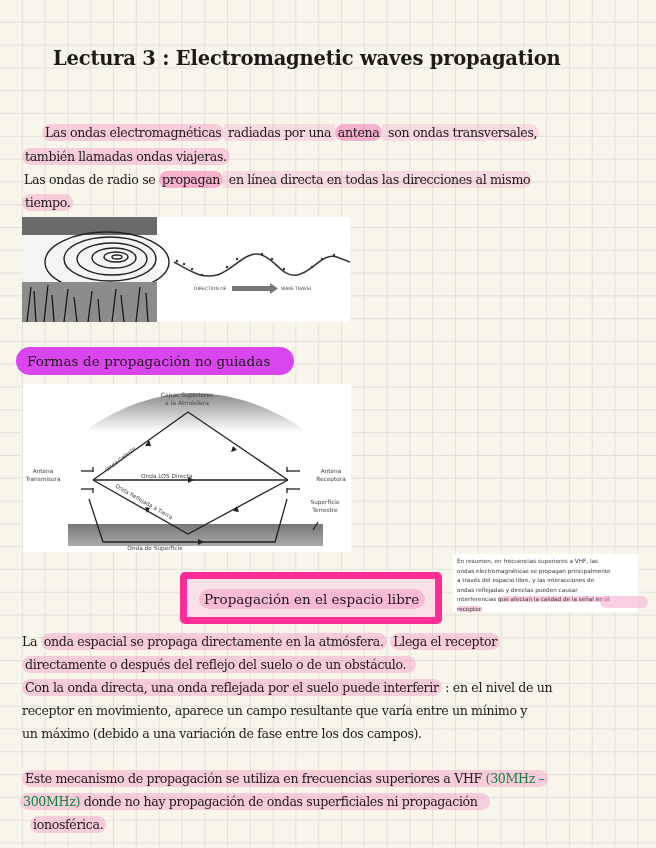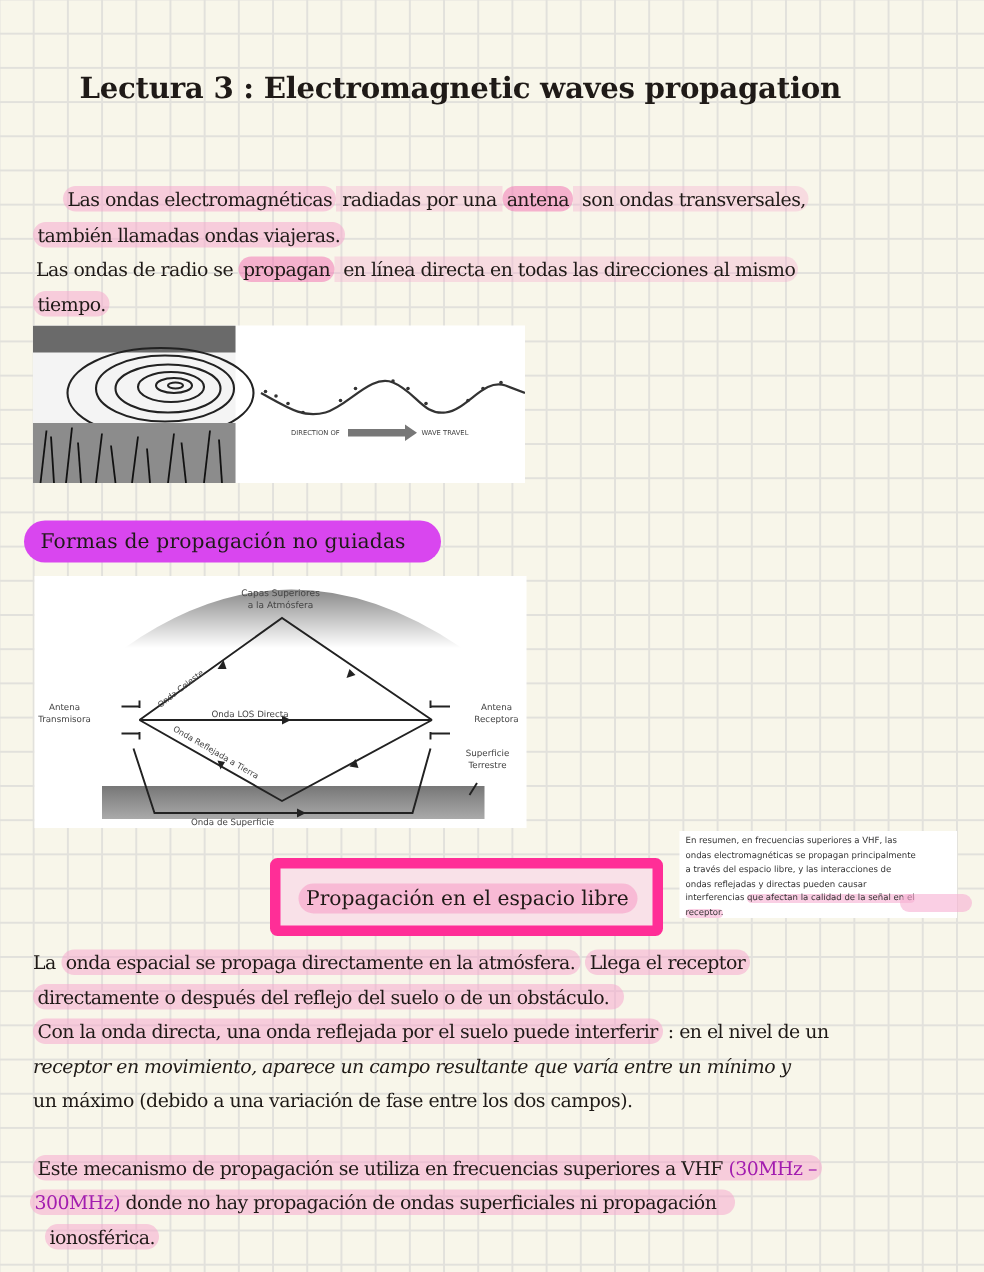--- a/index.html
+++ b/index.html
@@ -18,21 +18,21 @@
     .title {
       left: 53px; top: 47px; font-size: 19.5px; font-weight: bold;
       letter-spacing: -0.2px; white-space: nowrap;
     }
     .line {
       position: absolute; font-size: 12.6px; white-space: nowrap; letter-spacing: -0.35px;
       line-height: 16px;
     }
     .hl { background: rgba(246, 170, 205, 0.55); border-radius: 9px; padding: 1px 3px; }
     .hl2 { background: rgba(242, 120, 180, 0.55); border-radius: 9px; padding: 1px 3px; }
-    .red { color: #a21caf; }
+    .red { color: #15803d; }
     .img-box { position: absolute; background: #ffffff; }
     .sec-pill {
       left: 16px; top: 347px; width: 278px; height: 28px;
       background: #d946ef; border-radius: 14px;
       font-size: 13.5px; display: flex; align-items: center; padding-left: 11px; box-sizing: border-box;
       letter-spacing: 0.1px; white-space: nowrap;
     }
     .box-outer {
       left: 180px; top: 572px; width: 262px; height: 52px;
       border: 7px solid #ff2e97; border-radius: 5px; box-sizing: border-box;
@@ -190,21 +190,21 @@
 
 <div class="line" style="left:22px; top:634px;">
   <span>La </span><span class="hl">onda espacial se propaga directamente en la atmósfera.</span><span> </span><span class="hl">Llega el receptor</span>
 </div>
 <div class="line" style="left:22px; top:657px;">
   <span class="hl" style="padding-right:10px;">directamente o después del reflejo del suelo o de un obstáculo.</span>
 </div>
 <div class="line" style="left:22px; top:680px;">
   <span class="hl">Con la onda directa, una onda reflejada por el suelo puede interferir</span><span> : en el nivel de un</span>
 </div>
-<div class="line" style="left:22px; top:703px;font-style:italic;">
+<div class="line" style="left:22px; top:703px;">
   <span>receptor en movimiento, aparece un campo resultante que varía entre un mínimo y</span>
 </div>
 <div class="line" style="left:22px; top:726px;">
   <span>un máximo (debido a una variación de fase entre los dos campos).</span>
 </div>
 
 <div class="line" style="left:22px; top:771px;">
   <span class="hl"><span>Este mecanismo de propagación se utiliza en frecuencias superiores a VHF </span><span class="red">(30MHz –</span></span>
 </div>
 <div class="line" style="left:20px; top:794px;">

